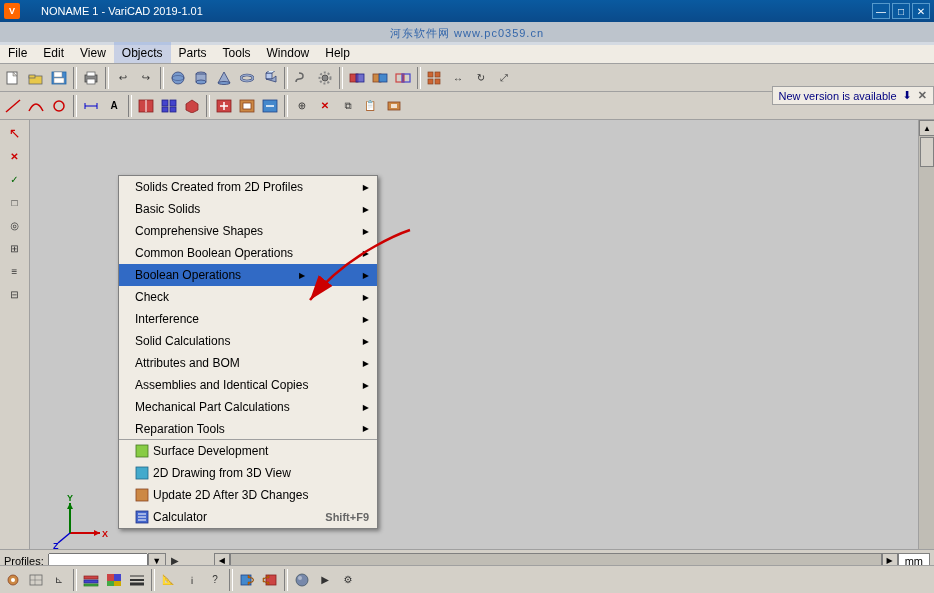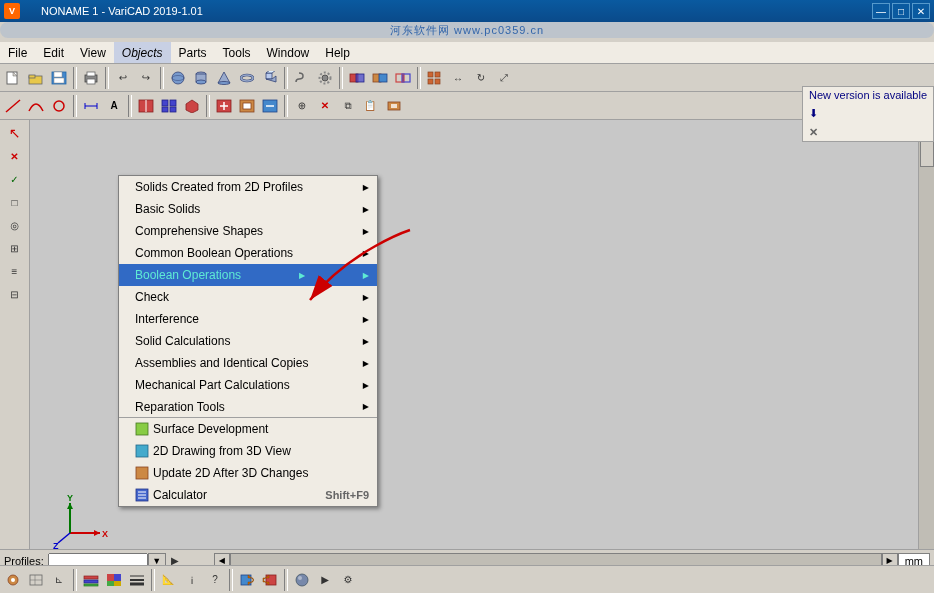--- a/index.html
+++ b/index.html
@@ -72,42 +72,40 @@
       cursor: pointer;
       color: #000;
       font-size: 12px;
       height: 100%;
       display: flex;
       align-items: center;
     }
     .menu-item:hover, .menu-item.active {
       background: #316ac5;
       color: white;
-      font-style: italic;
     }
     .menu-item.active {
       background: #c8d0e4;
       color: black;
     }
 
     
     .update-bar {
       position: absolute;
       top: 44px;
       right: 0;
       background: #f0ece4;
       border: 1px solid #a0a0a0;
       padding: 2px 6px;
       font-size: 11px;
       color: #000080;
       display: flex;
-      align-items: flex-start;
+      align-items: flex-end;
       gap: 6px;
       z-index: 5;
-      flex-direction: column;
     }
     .update-bar-close {
       color: #666;
       cursor: pointer;
       font-weight: bold;
     }
     .toolbar-row {
       height: 28px;
       display: flex;
       align-items: center;
@@ -272,31 +270,30 @@
       padding: 0 2px;
       gap: 1px;
     }
 
     
     .wm-overlay {
       position: absolute;
       top: 22px;
       left: 0;
       right: 0;
-      height: 16px;
+      height: 23px;
       background: rgba(100,150,220,0.2);
       display: flex;
       align-items: center;
       justify-content: center;
       font-size: 10px;
       color: #336699;
       pointer-events: none;
       z-index: 15;
       letter-spacing: 1px;
-      border-radius: 9px;
     }
 
     
     .right-scroll {
       width: 16px;
       background: #d4d0c8;
       border-left: 1px solid #a0a0a0;
       display: flex;
       flex-direction: column;
     }
@@ -604,39 +601,44 @@
     <div class="ctx-item has-arrow">
       <span class="ctx-item-left">
         <span>Comprehensive Shapes</span>
       </span>
     </div>
     <div class="ctx-item has-arrow">
       <span class="ctx-item-left">
         <span>Common Boolean Operations</span>
       </span>
     </div>
-    <div class="ctx-item has-arrow" style="background:#316ac5;color:#5eead4;">
+    <div class="ctx-item has-arrow" style="background:#316ac5;color:#000000;">
       <span class="ctx-item-left">
         <span>Boolean Operations</span>
       </span>
       <span style="font-size:8px;">▶</span>
     </div>
     <div class="ctx-item has-arrow">
       <span class="ctx-item-left">
         <span>Check</span>
       </span>
     </div>
     <div class="ctx-item has-arrow">
       <span class="ctx-item-left">
         <span>Interference</span>
       </span>
     </div>
     <div class="ctx-item has-arrow">
       <span class="ctx-item-left">
         <span>Solid Calculations</span>
+      </span>
+    </div>
+    <div class="ctx-item has-arrow">
+      <span class="ctx-item-left">
+        <span>Attributes and BOM</span>
       </span>
     </div>
     <div class="ctx-item has-arrow">
       <span class="ctx-item-left">
         <span>Assemblies and Identical Copies</span>
       </span>
     </div>
     <div class="ctx-item has-arrow">
       <span class="ctx-item-left">
         <span>Mechanical Part Calculations</span>

